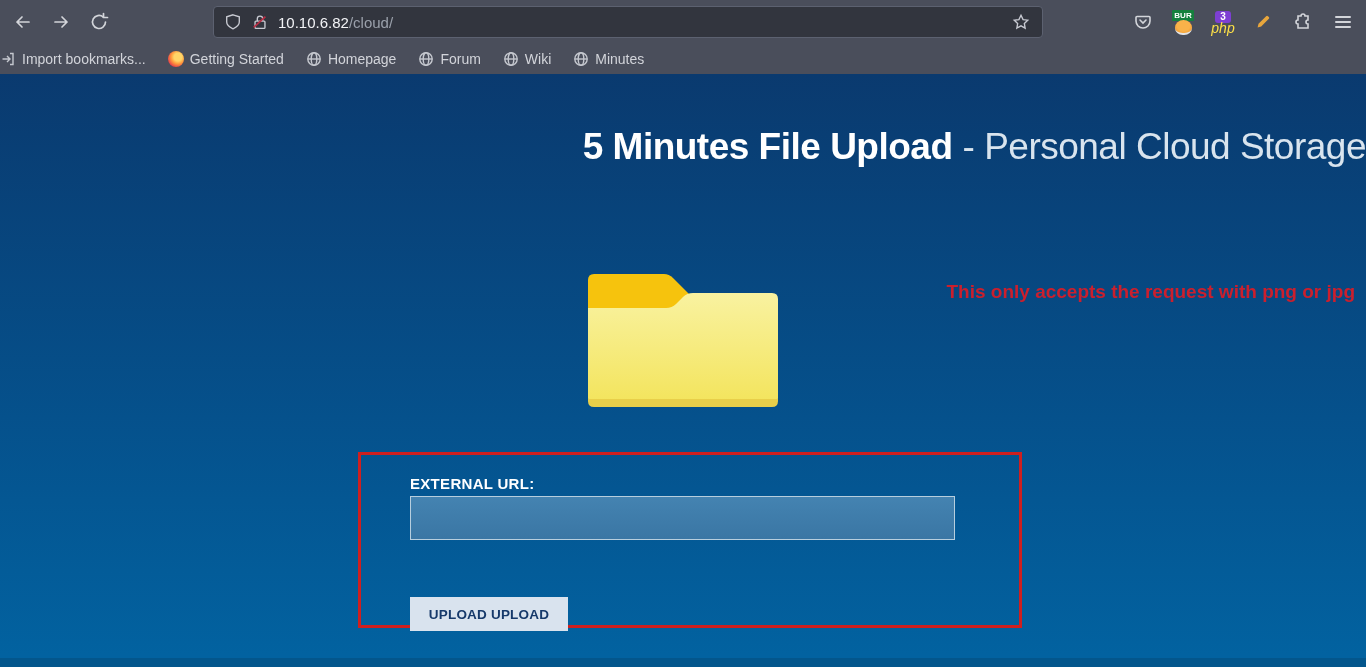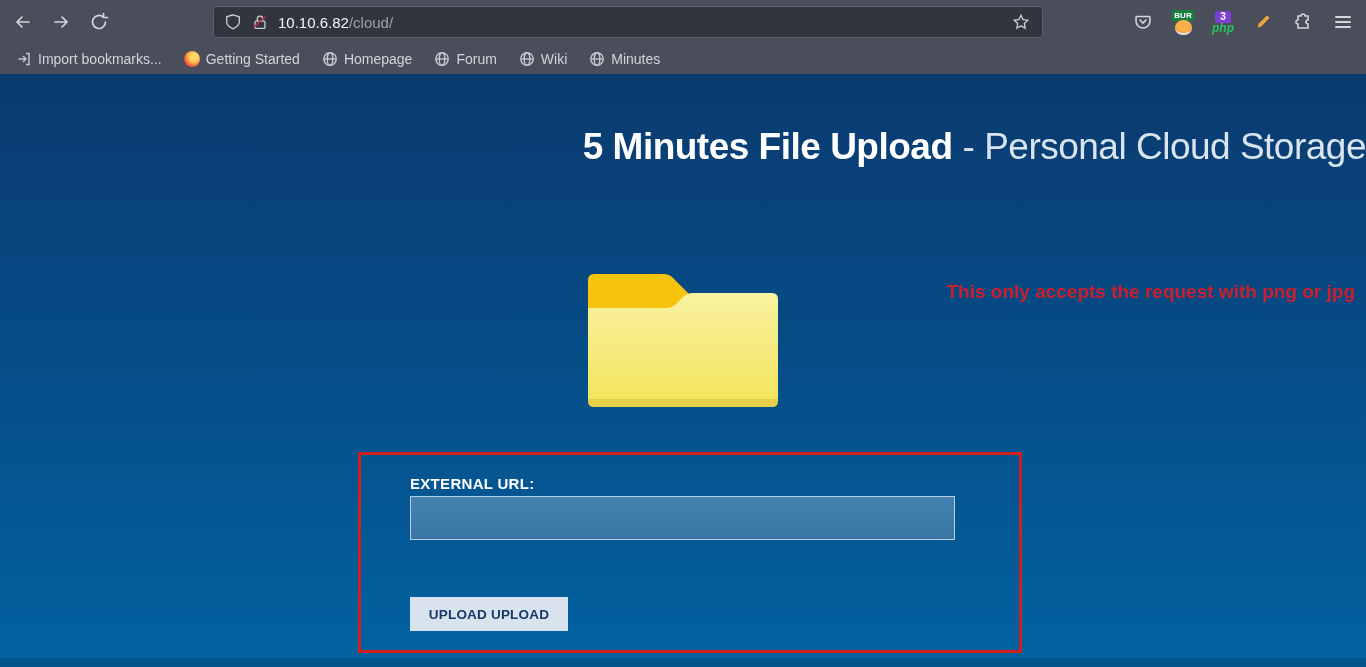--- a/index.html
+++ b/index.html
@@ -19,42 +19,42 @@
   .urlbar .star { margin-left:auto; margin-right:2px; }
 
   .ext-cluster { position:absolute; right:10px; top:0; height:44px; display:flex; align-items:center; gap:14px; }
   .ext-btn { position:relative; width:26px; height:30px; display:flex; align-items:center; justify-content:center; cursor:pointer; }
   .ext-btn svg { stroke:#d3d5da; fill:none; stroke-width:1.6; stroke-linecap:round; }
   .fox-wrap { display:flex; flex-direction:column; align-items:center; }
   .fox-label { font-size:8px; font-weight:700; color:#fff; background:#15803d; line-height:9px; padding:1px 2px; border-radius:1px; letter-spacing:0; }
   .fox-face { width:17px; height:15px; background:radial-gradient(circle at 50% 35%, #f9b24a 0 55%, #ef8f1f 100%); border-radius:50% 50% 46% 46%; margin-top:-1px; border-bottom:2px solid #e2e4e8; }
   .wapp { display:flex; flex-direction:column; align-items:center; }
   .wapp-badge { background:#7d3fd3; color:#fff; font-size:10px; font-weight:700; line-height:12px; padding:0 5px; border-radius:3px; }
-  .wapp-name { font-size:12px; font-weight:700; font-style:italic; color:#22c55e; line-height:12px; margin-top:-1px; }
+  .wapp-name { font-size:14px; font-weight:400; font-style:italic; color:#fde047; line-height:12px; margin-top:-1px; }
   .pencil-glyph { width:18px; height:18px; }
   .hamburger span { display:block; width:16px; height:2px; background:#d3d5da; margin:3px 0; border-radius:1px; }
 
-  .bookmarks { position:absolute; top:44px; left:0; width:100%; height:30px; background:#4a4e5b; display:flex; align-items:center; padding-left:16px; }
+  .bookmarks { position:absolute; top:44px; left:0; width:100%; height:30px; background:#4a4e5b; display:flex; align-items:center; padding-left:0; }
   .bm-item { display:flex; align-items:center; gap:6px; margin-right:22px; cursor:pointer; color:#d2d4da; font-size:14px; white-space:nowrap; }
   .bm-item svg { stroke:#c5c8cf; fill:none; stroke-width:1.4; }
   .ff-ball { width:16px; height:16px; border-radius:50%; background:radial-gradient(circle at 62% 38%, #ffd567 0 28%, #ff9a3c 48%, #e3364b 78%, #b5007f 100%); }
 
   
   .page { position:absolute; top:74px; left:0; width:1366px; height:593px; background:linear-gradient(180deg,#0a3a6f 0%,#05518c 58%,#0262a0 98%); overflow:hidden; }
   .page-footer-strip { position:absolute; left:0; bottom:0; width:100%; height:9px; background:#03568c; }
 
   .page-title { text-align:right; margin-top:52px; font-size:37px; letter-spacing:-0.5px; color:#ffffff; }
   .title-main { font-weight:700; }
   .title-sub { font-weight:300; color:#d9e4ee; margin-left:10px; }
 
   .warning { position:absolute; top:183px; right:11px; font-size:19px; font-weight:700; color:#cb1f2d;margin-top:24px; }
 
   .folder { position:absolute; top:196px; left:50%; transform:translateX(-50%); width:190px; height:137px; }
 
-  .form-box { position:absolute; left:358px; top:378px; width:664px; height:201px; border:3px solid #cf1f1f; }
+  .form-box { position:absolute; left:358px; top:378px; width:664px; height:176px; border:3px solid #cf1f1f; }
   .form-label { position:absolute; left:49px; top:20px; font-size:15px; font-weight:700; color:#ffffff; letter-spacing:0.3px; }
   .form-input { position:absolute; left:49px; top:41px; width:545px; height:44px; background:linear-gradient(180deg,#4483b1,#3a76a4); border:1px solid #b7cede; outline:none; color:#ffffff; font-size:16px; padding:0 10px; font-family:"Liberation Sans", sans-serif; }
   .form-button { position:absolute; left:49px; top:142px; width:158px; height:34px; background:#d9e3ee; border:none; color:#16396a; font-size:13.5px; font-weight:700; letter-spacing:0.2px; cursor:pointer; font-family:"Liberation Sans", sans-serif; }
 </style>
 </head>
 <body>
 
 <div class="chrome">
 
   <div class="toolbar">

